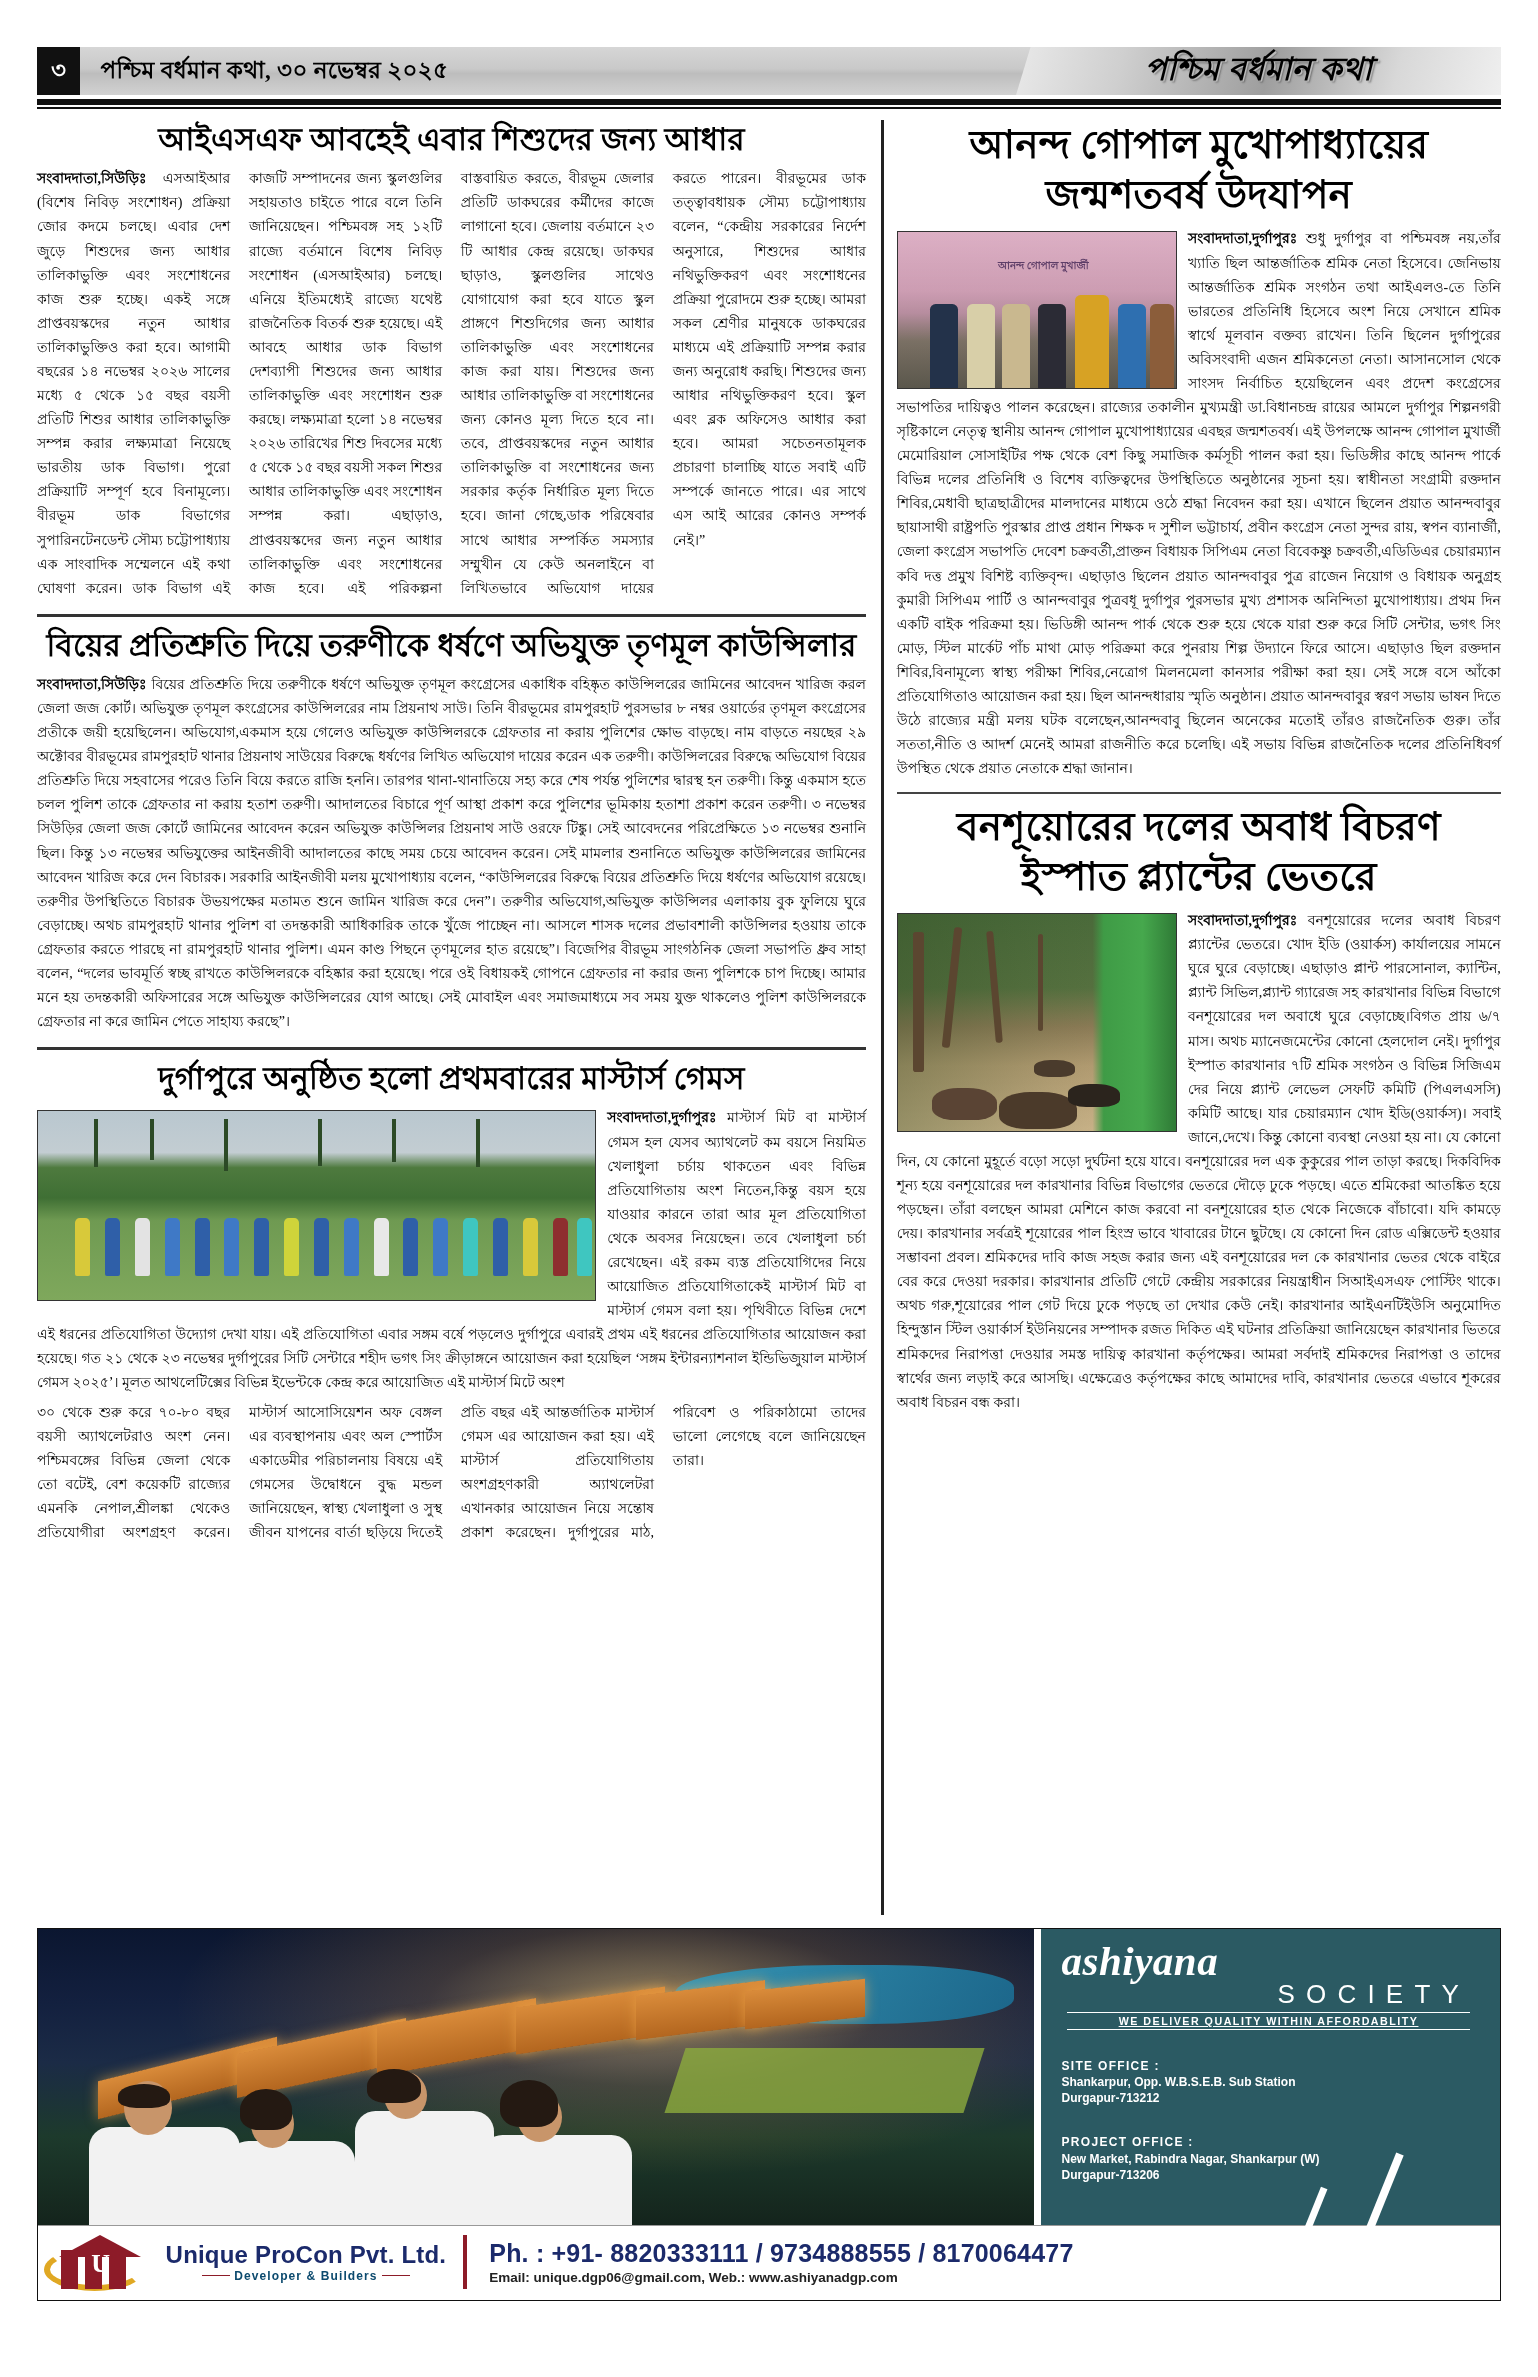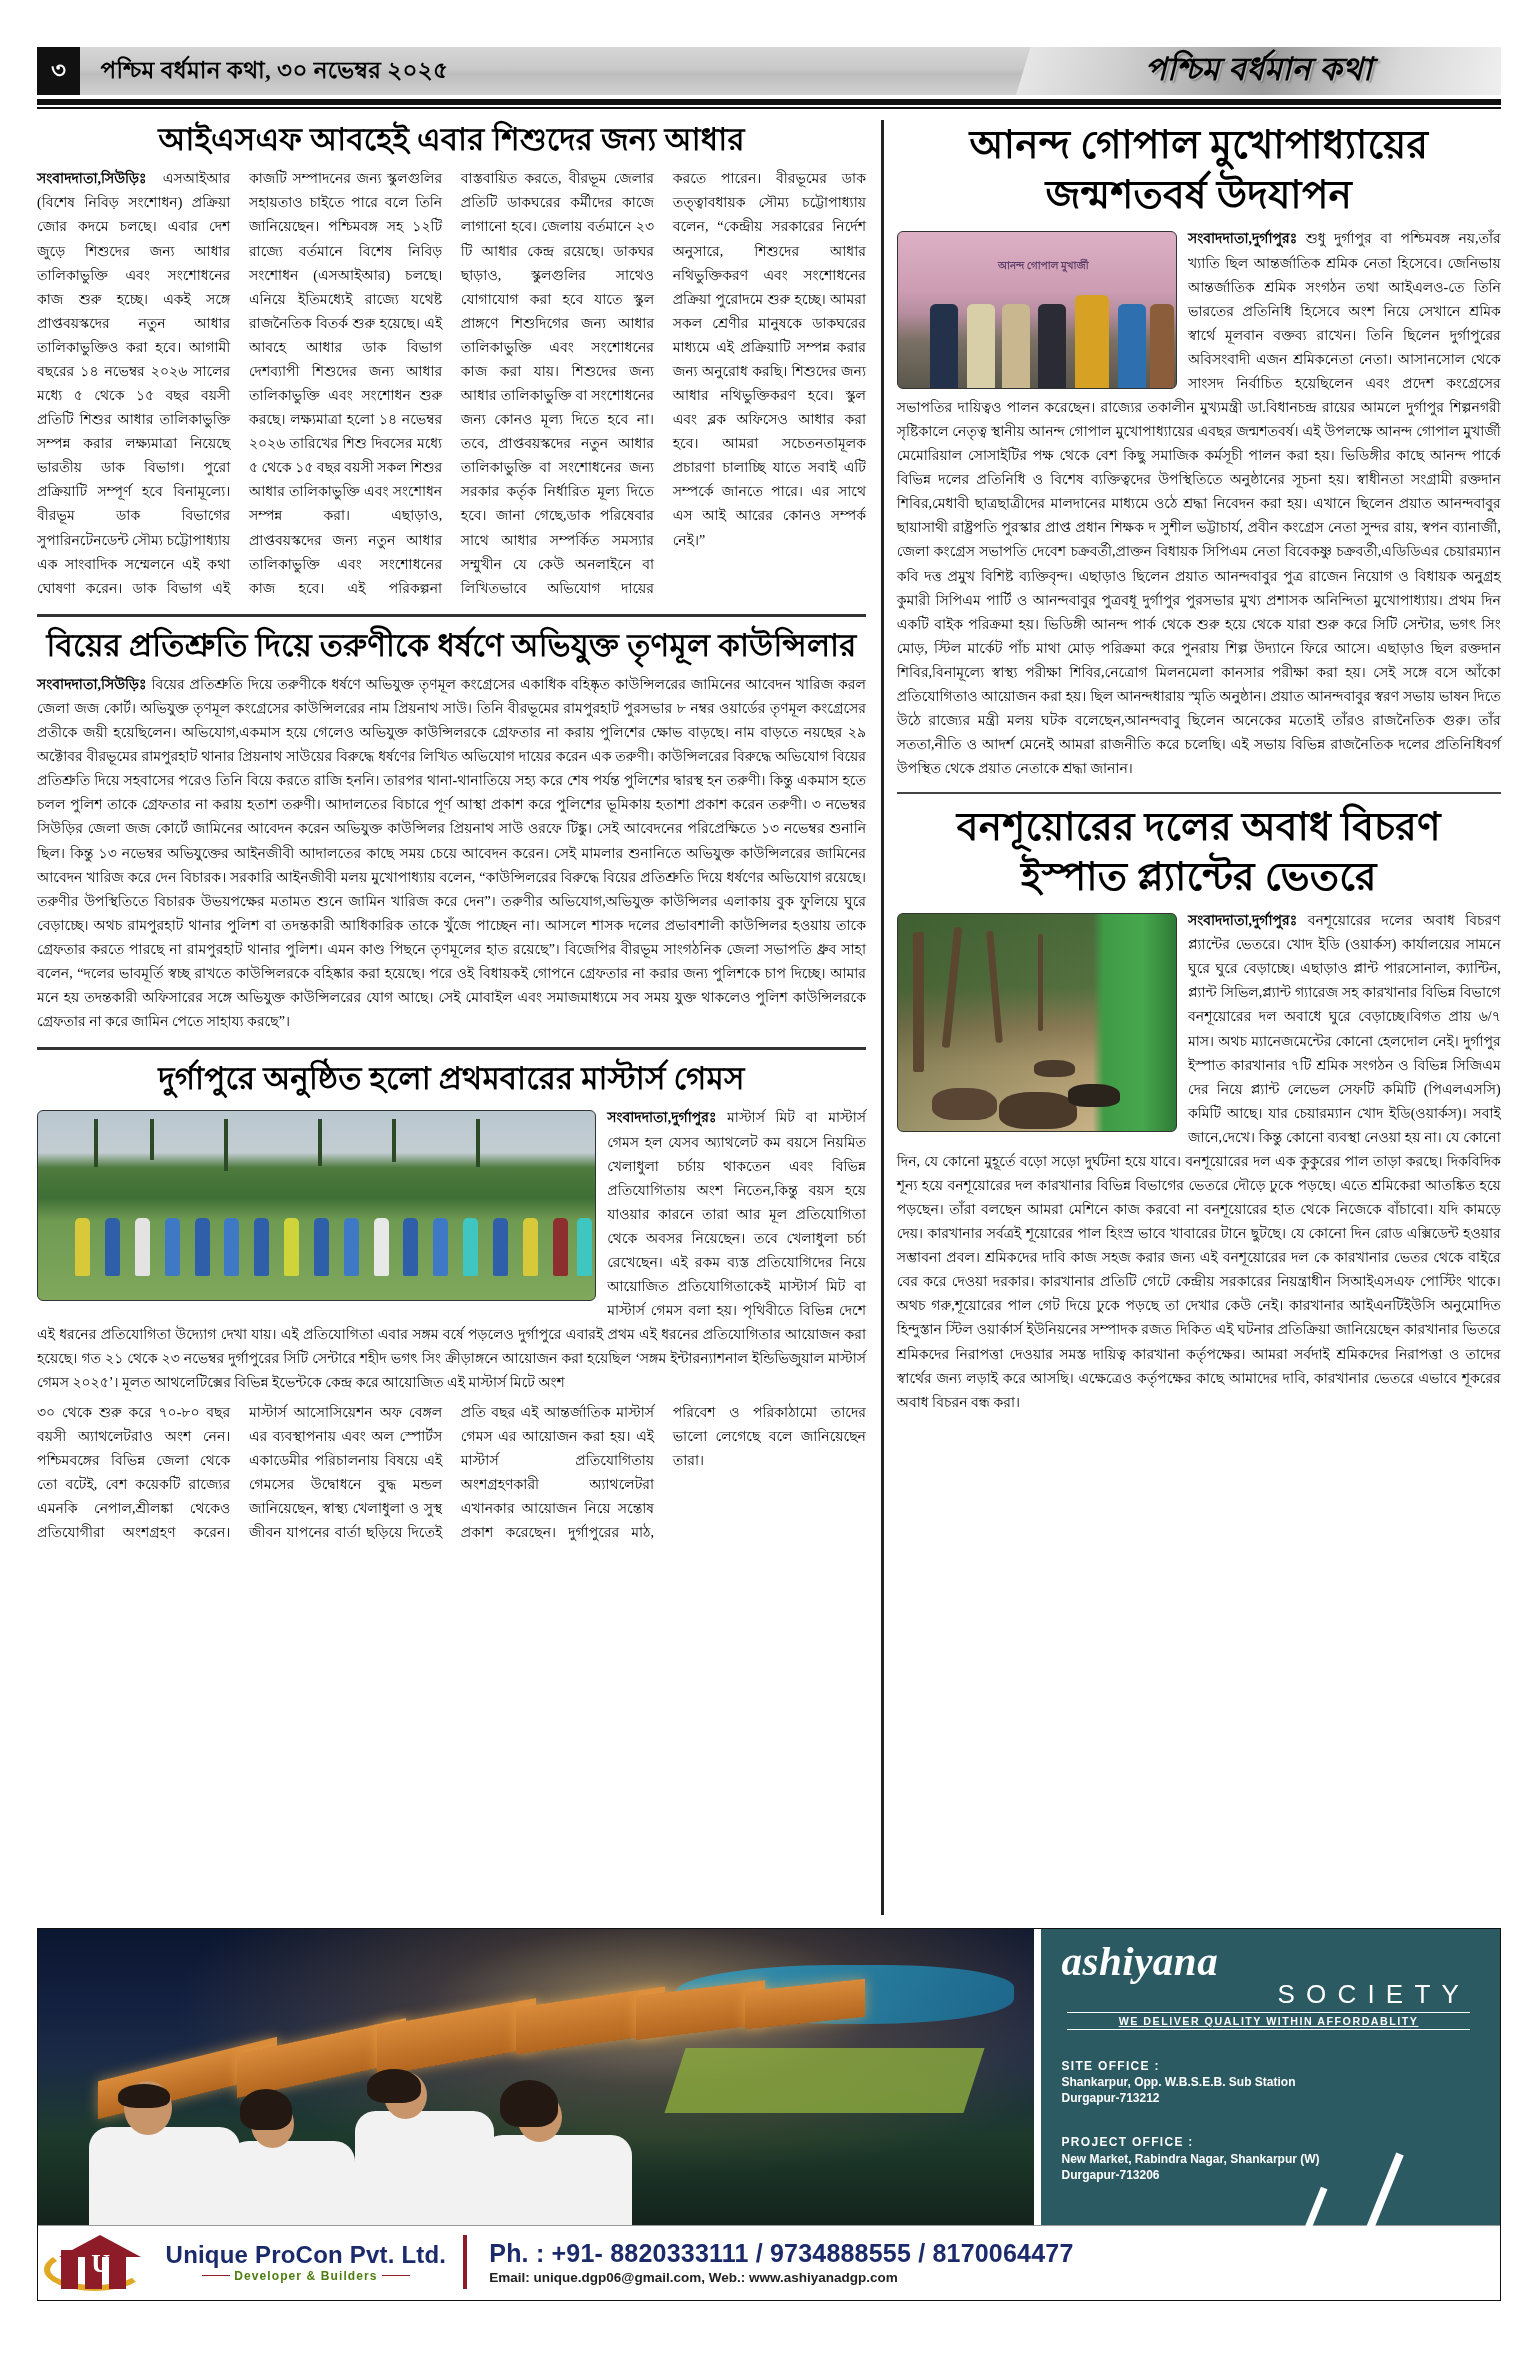--- a/index.html
+++ b/index.html
@@ -93,21 +93,21 @@
   .c1 { column-count: 1; }
   .byline { font-weight: bold; }
   .body-cols p { margin: 0 0 0 0; }
 
   .flow { font-size: 14px; line-height: 1.72;
           font-family: "Liberation Serif", "DejaVu Serif", serif;
           text-align: justify; }
 
   
   .photo { display:block; border: 0.9px solid #333; }
-  .ph-float-left { float: left; margin: 3.7px 11.2px 5.6px 0; border-radius: 6px; }
+  .ph-float-left { float: left; margin: 3.7px 11.2px 5.6px 0; }
   .ph-rally {
     width: 280px; height: 158px;
     background:
       linear-gradient(to bottom, rgba(0,0,0,.05), rgba(0,0,0,.18)),
       linear-gradient(to bottom, #e8b9cf 0%, #e3aec6 38%, #cfa0b4 52%, #8e8274 70%, #6e6a5d 100%);
     position: relative; overflow: hidden;
   }
   .ph-rally .banner-txt {
     position:absolute; left: 36%; top: 16%;
     color:#4a2c5a; font-size: 10.3px; font-weight: bold;
@@ -227,21 +227,21 @@
     color:#fff; font-size: 26px; font-weight: bold; text-align:center;
     font-family:"Liberation Serif", serif;
   }
   .logo-mark .swoosh {
     position:absolute; bottom: 0px; left: 0px; width: 101px; height: 43px;
     border: 6.5px solid #e0a823; border-top-color: transparent; border-right-color: transparent;
     border-radius: 50%;
   }
   .logo-text { margin-left: 10px; }
   .logo-name { font-size: 24px; font-weight: bold; color:#1b2a6b; letter-spacing:0.2px; }
-  .logo-sub  { font-size: 12px; font-weight: bold; color:#4d7c0f; letter-spacing: 1.1px; text-align:center; }
+  .logo-sub  { font-size: 12px; font-weight: bold; color:#0c4a6e; letter-spacing: 1.1px; text-align:center; }
   .logo-sub .dash { display:inline-block; width:28px; height:1.9px; background:#8d1b28; vertical-align: 3.7px; margin:0 4.7px; }
   .ad-divider { width: 3.7px; height: 54px; background:#8d1b28; margin: 0 22.4px 0 17px; }
   .ad-contact { }
   .ad-phone { font-size: 25px; font-weight: bold; color:#1b2a6b; letter-spacing:0.2px; }
   .ad-mail  { font-size: 13.5px; font-weight: bold; color:#222; margin-top: 1.9px; }
 </style>
 </head>
 <body>
 
 <div class="page">

